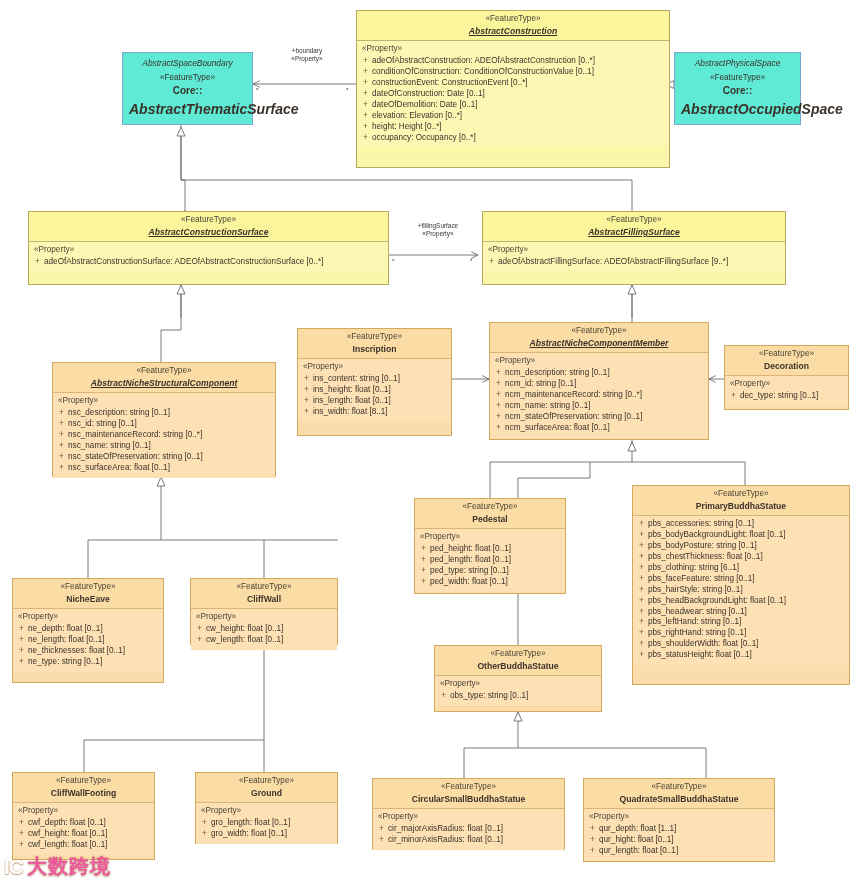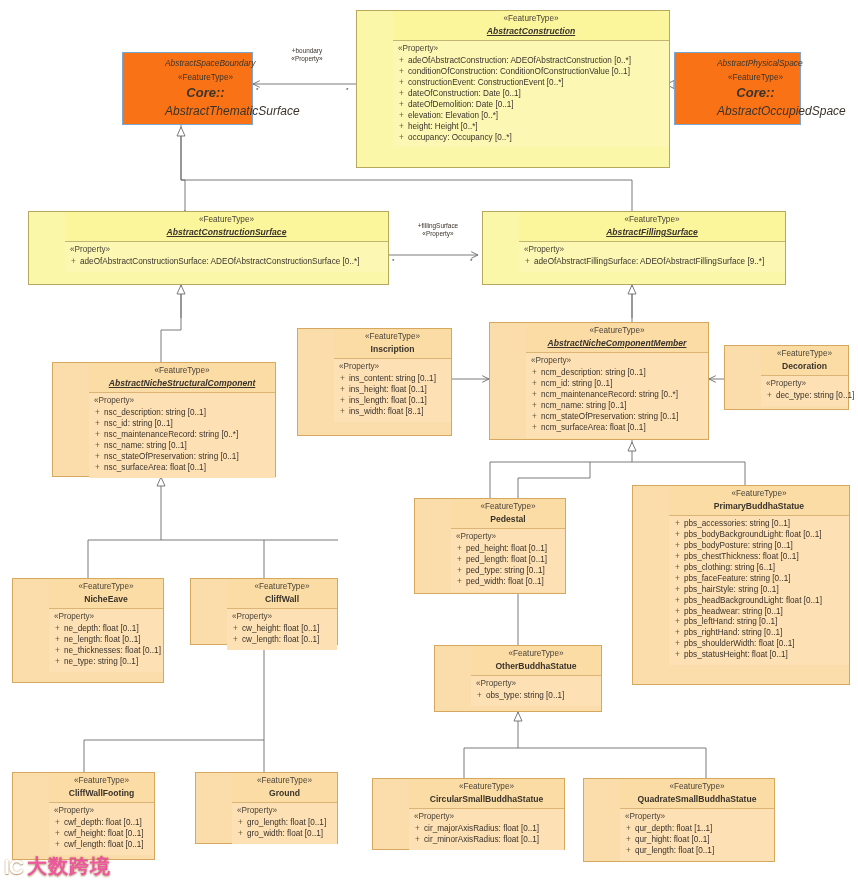--- a/index.html
+++ b/index.html
@@ -15,54 +15,53 @@
   svg.edges{position:absolute;left:0;top:0;width:858px;height:882px;pointer-events:none;}
 
   .node{
     position:absolute;
     box-sizing:border-box;
     border:1px solid #b9a96a;
     background:#fcf6a8;
     font-size:8.2px;
     line-height:1.33;
     z-index:3;
-    padding-left:36px;
   }
   .node .hdr{
     text-align:center;
     padding:3px 4px 3px 4px;
     border-bottom:1px solid #c8b97f;
   }
   .node .hdr .stereo{font-size:8.2px;color:#4a443a;}
   .node .hdr .nm{font-weight:bold;font-size:8.6px;display:block;margin-top:1px;}
   .node .body{padding:3px 3px 4px 3px;}
   .node .sec{display:block;padding-left:2px;margin-bottom:1px;font-size:8.2px;color:#4a443a;}
   .attr{display:flex;gap:3px;padding-left:2px;white-space:nowrap;}
   .attr .vis{width:7px;flex:0 0 7px;text-align:center;color:#6b5c33;}
   .attr .txt{font-size:8.2px;}
 
   
   .t-yellow{background:#fbf7a9;border-color:#b6a85f;}
   .t-yellow .hdr{background:#fbf59c;border-bottom-color:#c2b473;}
   .t-yellow .body{background:#fcf8b4;}
 
   
-  .t-blue{background:#f97316;border-color:#7aa7cd;}
+  .t-blue{background:#5eead4;border-color:#7aa7cd;}
 
   
   .t-orange{background:#fbddab;border-color:#d6a85e;}
   .t-orange .hdr{background:#fbdca4;border-bottom-color:#dcb576;}
   .t-orange .body{background:#fde0b4;}
 
   .ital{font-style:italic;text-decoration:underline;}
   .blue-inner{padding:4px 6px 6px 6px;text-align:center;line-height:1.45;}
   .blue-inner .top{font-style:italic;font-size:8.4px;}
   .blue-inner .st{font-size:8.2px;margin-top:3px;}
-  .blue-inner .core{font-weight:bold;font-style:italic;font-size:13px;}
-  .blue-inner .base{font-weight:normal;font-style:italic;font-size:12px;}
+  .blue-inner .core{font-weight:bold;font-size:10px;}
+  .blue-inner .base{font-weight:bold;font-style:italic;font-size:14px;}
 
   .edgelabel{
     position:absolute;
     font-size:6.4px;
     color:#3a332b;
     line-height:1.3;
     text-align:center;
     z-index:4;
     white-space:nowrap;
   }

